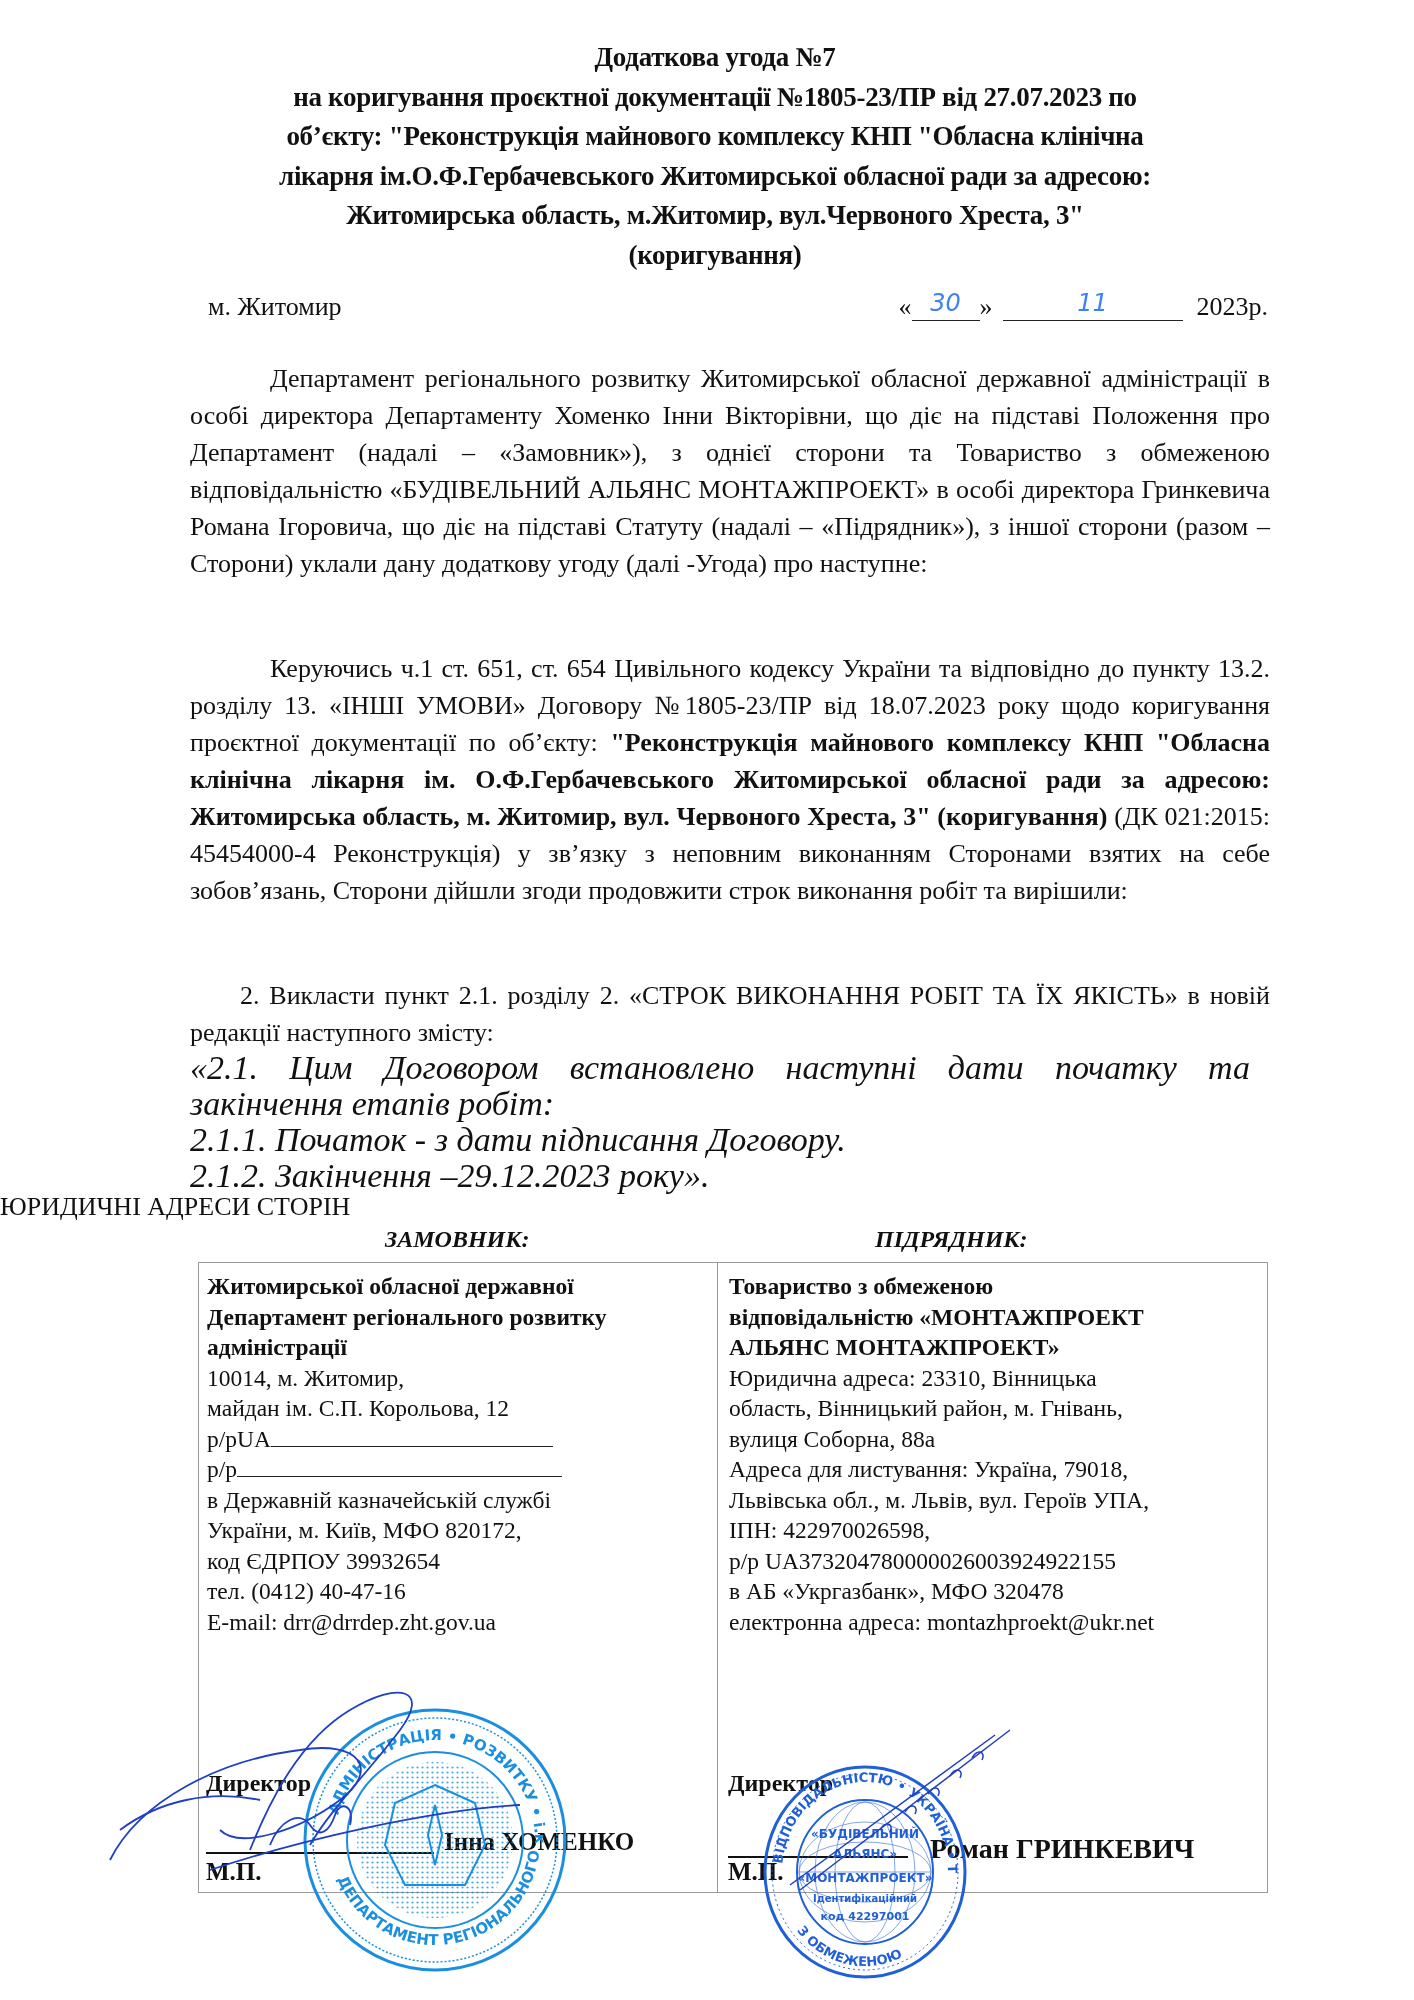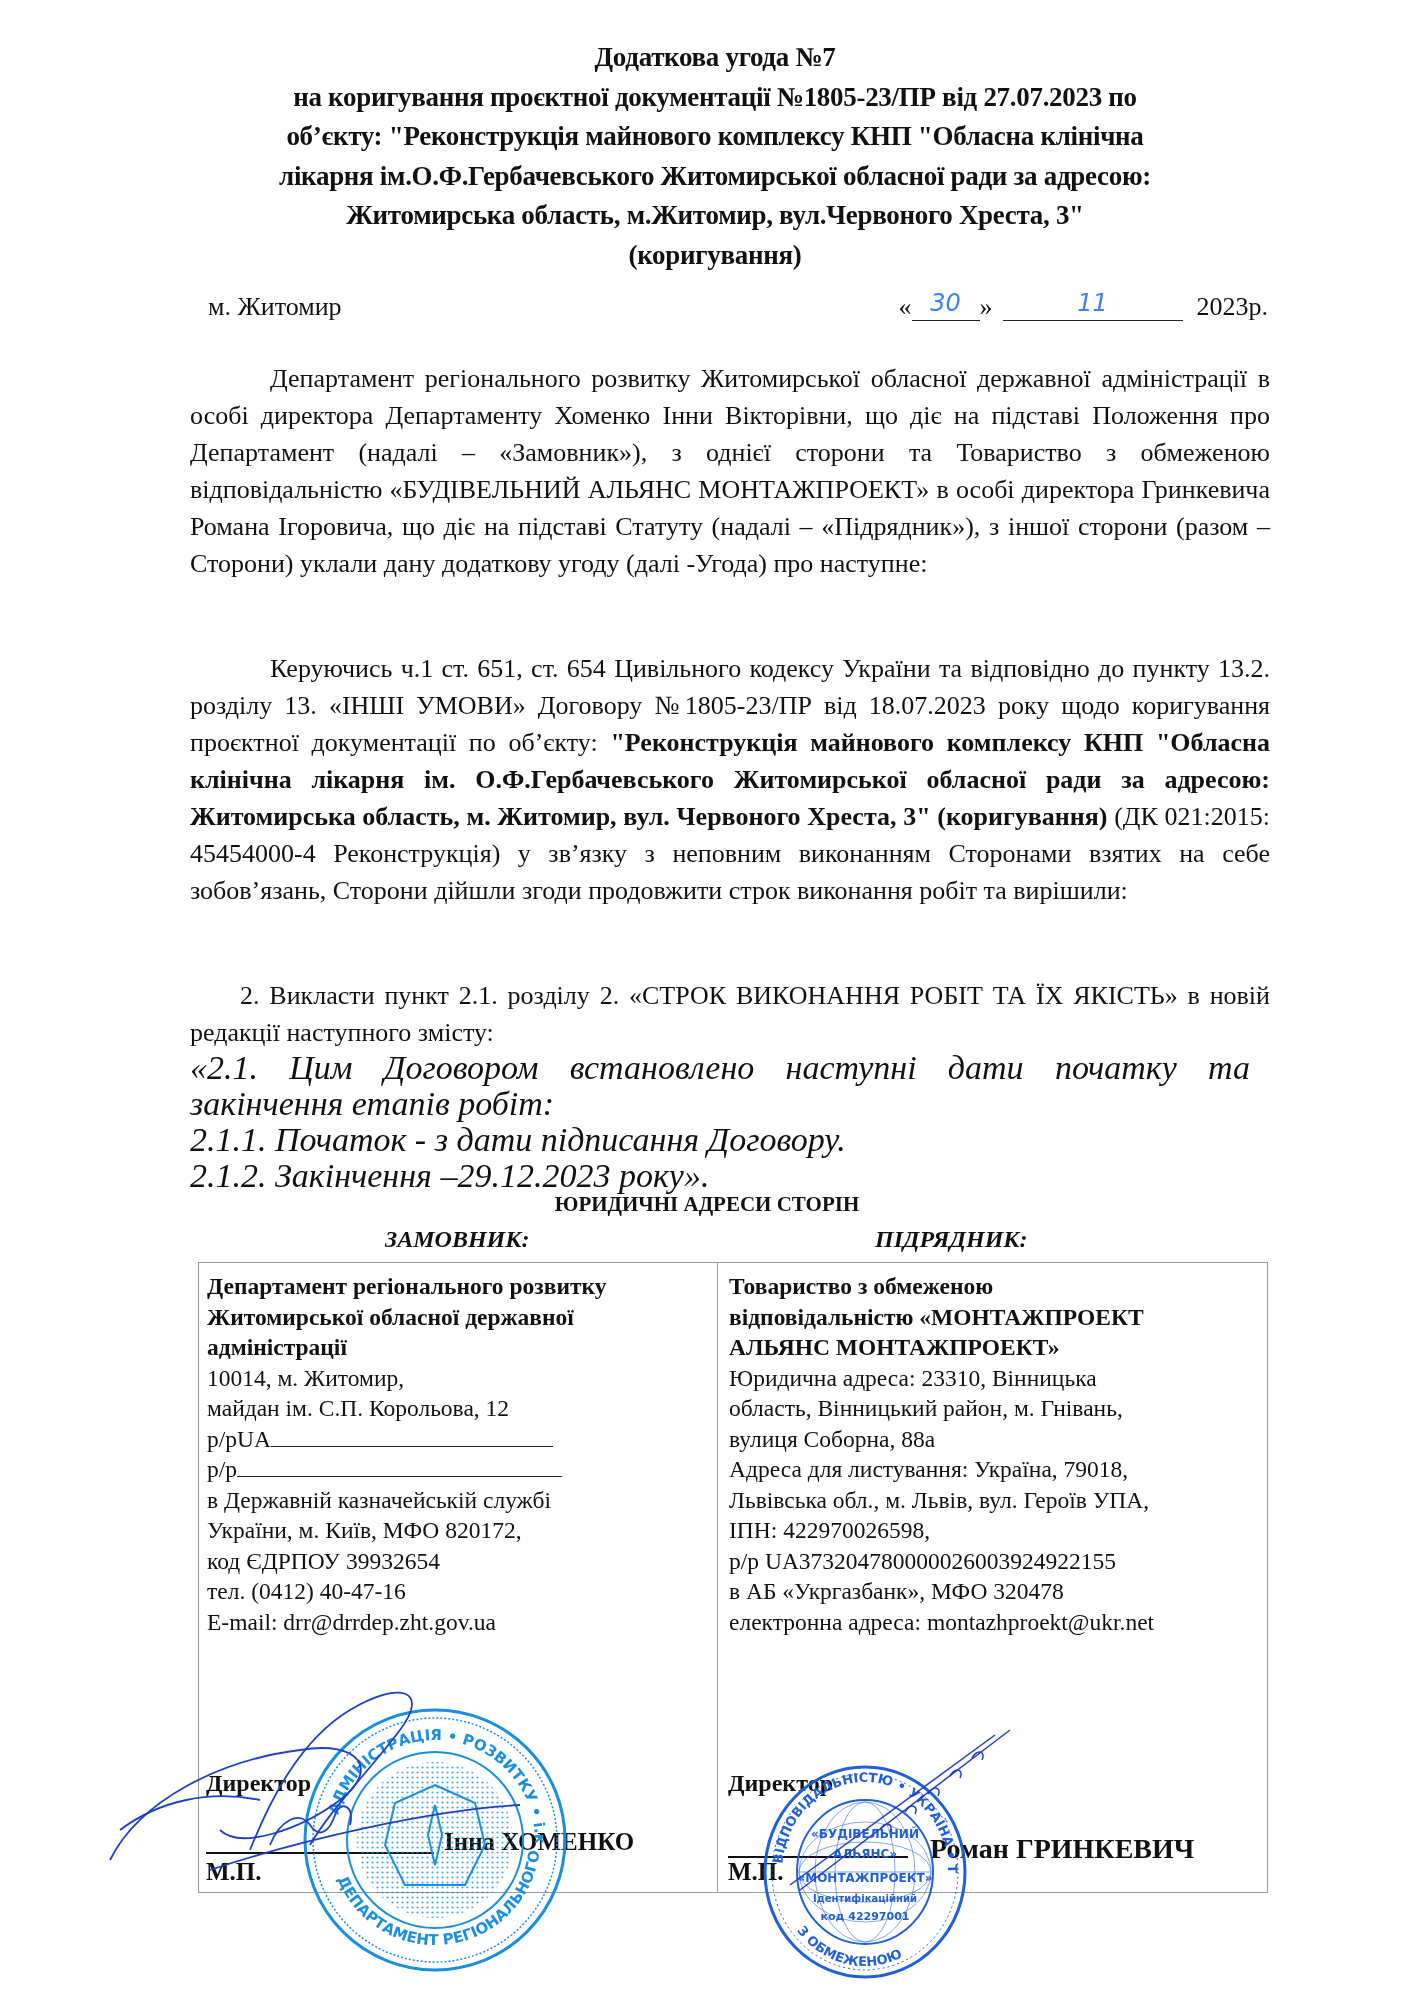--- a/index.html
+++ b/index.html
@@ -94,24 +94,24 @@
       font-style: italic;
       text-align: justify;
     }
     .italic-block p { margin: 0; }
     b { font-weight: bold; }
 
     .addr-heading {
       position: absolute;
       left: 0;
       width: 1414px;
-      text-align: center;
+      text-align: left;
       top: 1192px;
-      font-weight: bold;
-      font-size: 21px;
+      font-weight: normal;
+      font-size: 26px;
     }
     .party-headings {
       position: absolute;
       top: 1226px;
       left: 215px;
       width: 1070px;
       height: 36px;
       font-weight: bold;
       font-size: 24px;
       font-style: italic;
@@ -235,22 +235,22 @@
   <div class="addr-heading">ЮРИДИЧНІ АДРЕСИ СТОРІН</div>
   <div class="party-headings">
     <span class="h-left">ЗАМОВНИК:</span>
     <span class="h-right">ПІДРЯДНИК:</span>
   </div>
 
   <div class="addr-table">
     <div class="divider"></div>
 
     <div class="cell cell-left">
+      <div class="bold-line line">Житомирської обласної державної</div>
       <div class="bold-line line">Департамент регіонального розвитку</div>
-      <div class="bold-line line">Житомирської обласної державної</div>
       <div class="bold-line line">адміністрації</div>
       <div class="line">10014, м. Житомир,</div>
       <div class="line">майдан ім. С.П. Корольова, 12</div>
       <div class="line"><span>р/рUA</span><span class="uline" style="width:282px"></span></div>
       <div class="line"><span>р/р</span><span class="uline" style="width:325px"></span></div>
       <div class="line">в Державній казначейській службі</div>
       <div class="line">України,  м. Київ, МФО 820172,</div>
       <div class="line">код ЄДРПОУ 39932654</div>
       <div class="line">тел. (0412) 40-47-16</div>
       <div class="line">E-mail: drr@drrdep.zht.gov.ua</div>

